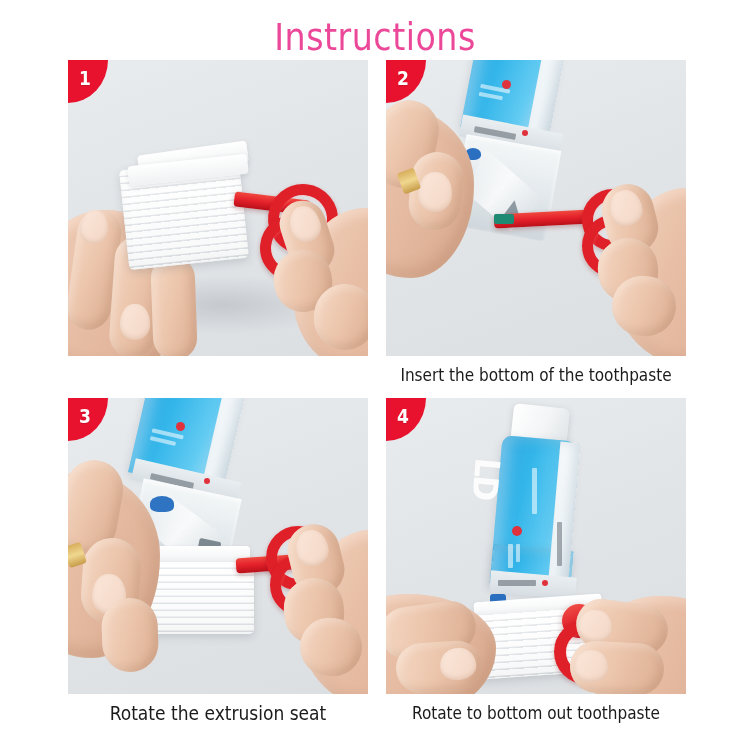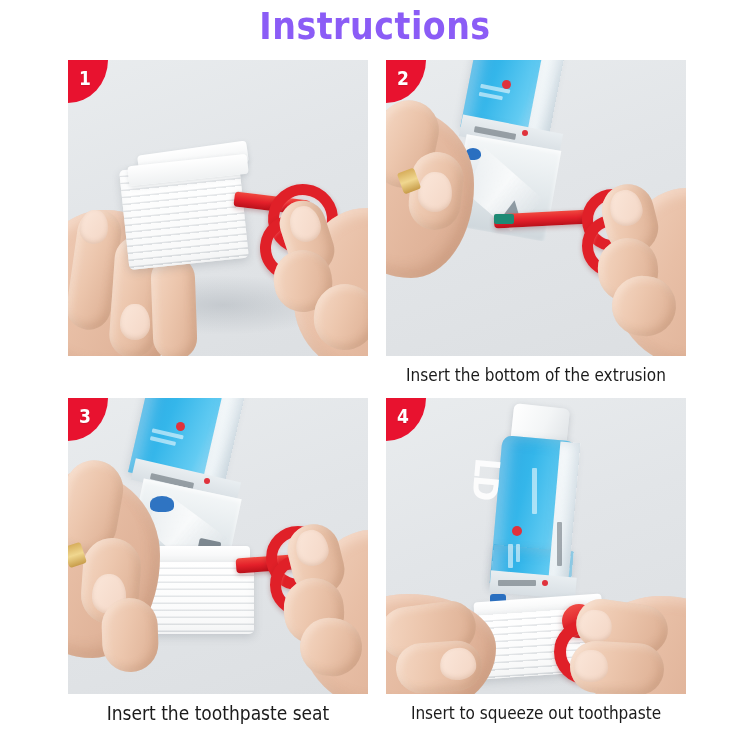--- a/index.html
+++ b/index.html
@@ -16,29 +16,29 @@
   .page {
     position: relative;
     width: 750px;
     height: 750px;
     background: #ffffff;
   }
 
   
   .title {
     position: absolute;
-    top: 4px;
+    top: 15px;
     left: 0;
     width: 750px;
     text-align: center;
     font-family: "DejaVu Sans Condensed", "Liberation Sans Narrow", "Liberation Sans", sans-serif;
     font-size: 37px;
-    font-weight: 700;
+    font-weight: 400;
     letter-spacing: 0.5px;
-    color: #8b5cf6;
+    color: #ec4899;
     line-height: 46px;
   }
 
   
   .grid {
     position: absolute;
     top: 60px;
     left: 68px;
     width: 618px;
     height: 675px;
@@ -301,21 +301,21 @@
         <div style="position:absolute; left:108px; top:154px; width:20px; height:10px; background:#1e8a74; border-radius:2px;"></div>
         <div class="ring" style="left:196px; top:129px; width:40px; height:40px; border-width:11px;"></div>
         <div class="ring" style="left:196px; top:155px; width:40px; height:40px; border-width:11px;"></div>
 
         <div class="hand" style="left:228px; top:128px; width:150px; height:180px;"></div>
         <div class="finger" style="left:218px; top:124px; width:52px; height:70px; transform:rotate(-14deg);"></div>
         <div class="nail" style="left:224px; top:130px; width:32px; height:36px; transform:rotate(-12deg);"></div>
         <div class="finger" style="left:212px; top:178px; width:60px; height:64px; transform:rotate(-4deg);"></div>
         <div class="finger" style="left:226px; top:216px; width:64px; height:60px; transform:rotate(4deg);"></div>
       </div>
-      <div class="caption small">Insert the bottom of the extrusion</div>
+      <div class="caption small">Insert the bottom of the toothpaste</div>
       <div class="badge">2</div>
     </div>
 
     <div class="step">
       <div class="photo">
 
         <div class="tube" style="left:74px; top:-48px; width:92px; height:134px; transform:rotate(13deg); border-radius:4px 4px 0 0;">
           <div class="tube-text" style="left:14px; top:86px; width:32px; height:4px;"></div>
           <div class="tube-text" style="left:14px; top:94px; width:26px; height:4px;"></div>
         </div>
@@ -345,21 +345,21 @@
         <div class="nail" style="left:24px; top:176px; width:34px; height:40px;"></div>
         <div class="ringband" style="left:-4px; top:148px; width:22px; height:18px; transform:rotate(72deg);"></div>
         <div class="finger" style="left:34px; top:200px; width:56px; height:74px; transform:rotate(-2deg);"></div>
 
         <div class="hand" style="left:232px; top:132px; width:148px; height:180px;"></div>
         <div class="finger" style="left:222px; top:126px; width:52px; height:72px; transform:rotate(-14deg);"></div>
         <div class="nail" style="left:228px; top:132px; width:32px; height:36px; transform:rotate(-12deg);"></div>
         <div class="finger" style="left:216px; top:180px; width:60px; height:66px; transform:rotate(-4deg);"></div>
         <div class="finger" style="left:232px; top:220px; width:62px; height:58px; transform:rotate(4deg);"></div>
       </div>
-      <div class="caption">Insert the toothpaste seat</div>
+      <div class="caption">Rotate the extrusion seat</div>
       <div class="badge">3</div>
     </div>
 
     <div class="step">
       <div class="photo">
 
         <div class="tube-cap" style="left:126px; top:8px; width:56px; height:42px; transform:rotate(6deg);"></div>
         <div class="tube" style="left:110px; top:40px; width:74px; height:150px; transform:rotate(5deg); border-radius:10px 10px 2px 2px;"></div>
         <div class="tube" style="left:106px; top:150px; width:80px; height:42px; transform:rotate(5deg);"></div>
         <div class="tube-white" style="left:168px; top:44px; width:20px; height:148px; transform:rotate(5deg);"></div>
@@ -387,18 +387,18 @@
         <div class="finger" style="left:-6px; top:206px; width:96px; height:52px; transform:rotate(-8deg);"></div>
         <div class="finger" style="left:10px; top:244px; width:86px; height:50px; transform:rotate(-4deg);"></div>
         <div class="nail" style="left:54px; top:250px; width:36px; height:32px; transform:rotate(-6deg);"></div>
 
         <div class="hand" style="left:196px; top:198px; width:164px; height:124px;"></div>
         <div class="finger" style="left:190px; top:204px; width:92px; height:50px; transform:rotate(8deg);"></div>
         <div class="nail" style="left:192px; top:212px; width:34px; height:32px; transform:rotate(8deg);"></div>
         <div class="finger" style="left:184px; top:244px; width:94px; height:52px; transform:rotate(3deg);"></div>
         <div class="nail" style="left:188px; top:252px; width:34px; height:32px;"></div>
       </div>
-      <div class="caption small">Insert to squeeze out toothpaste</div>
+      <div class="caption small">Rotate to bottom out toothpaste</div>
       <div class="badge">4</div>
     </div>
 
   </div>
 </div>
 
 </body></html>

